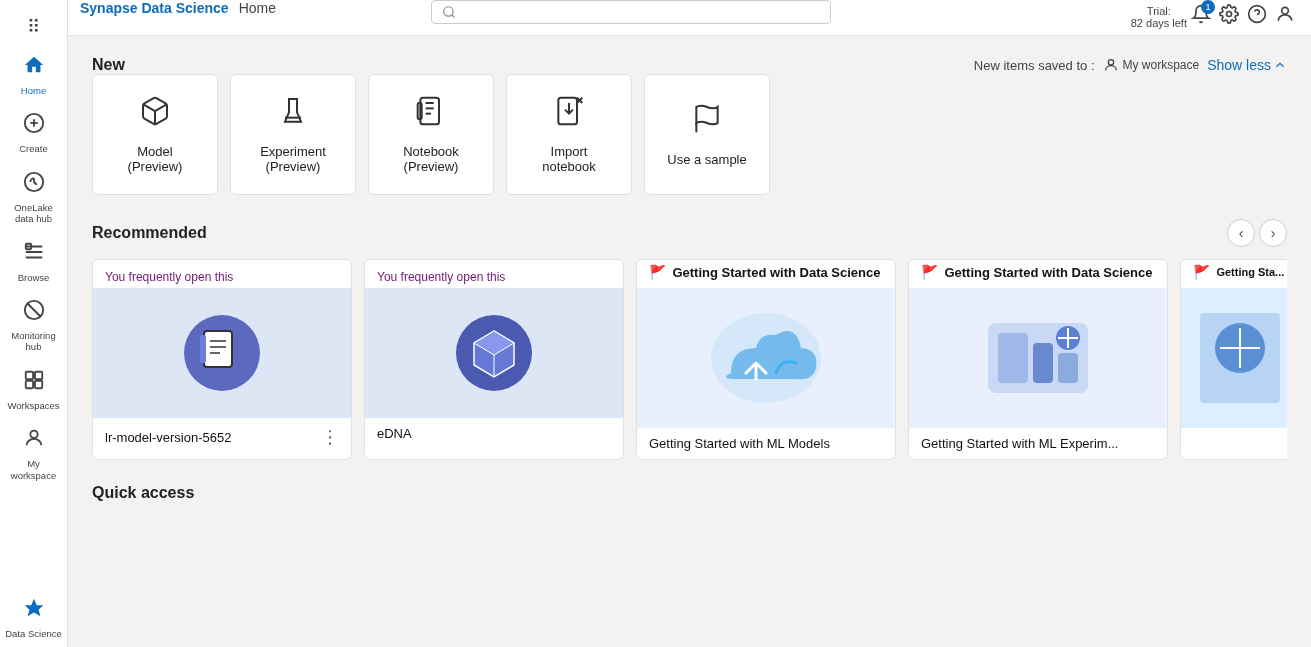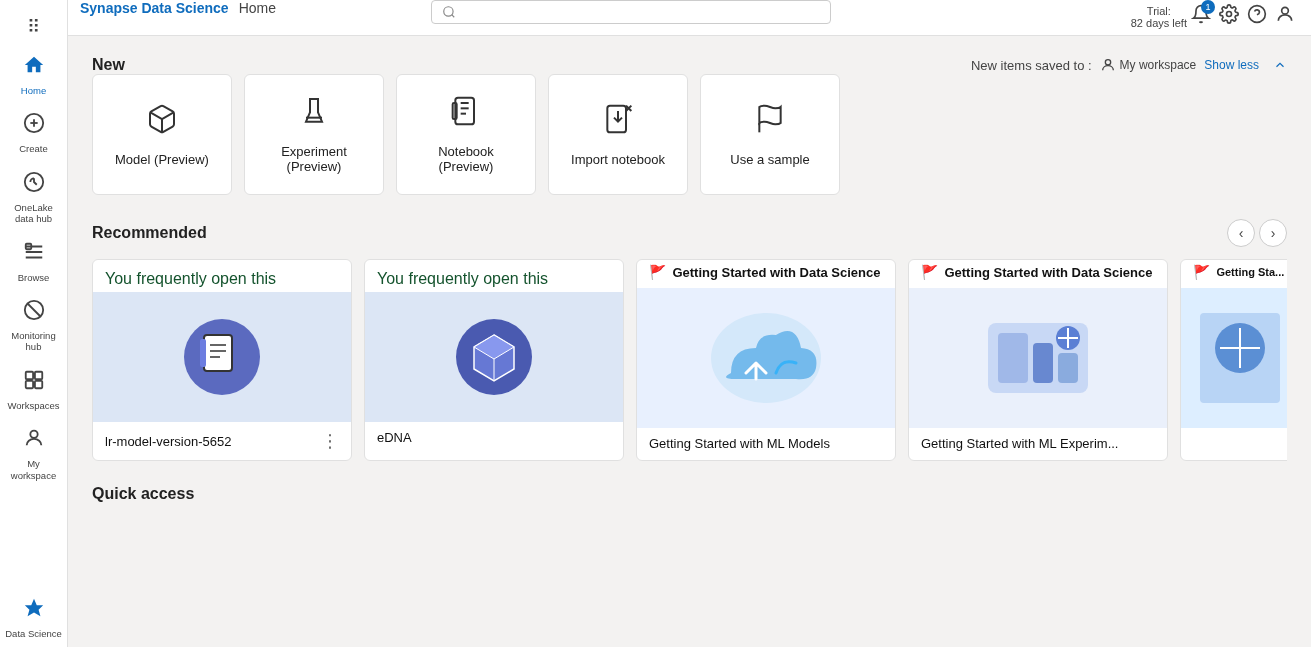--- a/index.html
+++ b/index.html
@@ -105,33 +105,33 @@
       display: flex;
       align-items: center;
       justify-content: space-between;
     }
     .section-title { font-size: 16px; font-weight: 600; color: #222; }
     .section-meta { display: flex; align-items: center; gap: 8px; font-size: 13px; color: #444; }
     .workspace-badge {
       display: flex; align-items: center; gap: 4px;
       font-size: 12px; color: #444;
     }
-    .show-less { font-size: 12px; color: #0f6cbd; cursor: pointer; display: flex; align-items: center; gap: 14px; }
+    .show-less { font-size: 14px; color: #0f6cbd; cursor: pointer; display: flex; align-items: center; gap: 2px; }
 
     
     .new-items-grid {
       display: flex;
       gap: 12px;
     }
     .new-item-card {
       background: #fff;
       border: 1px solid #e0e0e0;
       border-radius: 6px;
       padding: 20px 16px;
-      width: 140px;
+      width: 126px;
       min-height: 120px;
       display: flex;
       flex-direction: column;
       align-items: center;
       justify-content: center;
       gap: 10px;
       cursor: pointer;
       font-size: 13px;
       color: #222;
       text-align: center;
@@ -151,22 +151,22 @@
       border: 1px solid #e0e0e0;
       border-radius: 6px;
       width: 260px;
       min-width: 260px;
       overflow: hidden;
       cursor: pointer;
       flex-shrink: 0;
     }
     .rec-card-top {
       padding: 10px 12px 4px;
-      font-size: 16px;
-      color: #14532d;
+      font-size: 12px;
+      color: #701a75;
     }
     .rec-card-title {
       padding: 4px 12px 8px;
       font-size: 13px;
       font-weight: 600;
       color: #111;
       display: flex;
       align-items: center;
       gap: 6px;
     }

